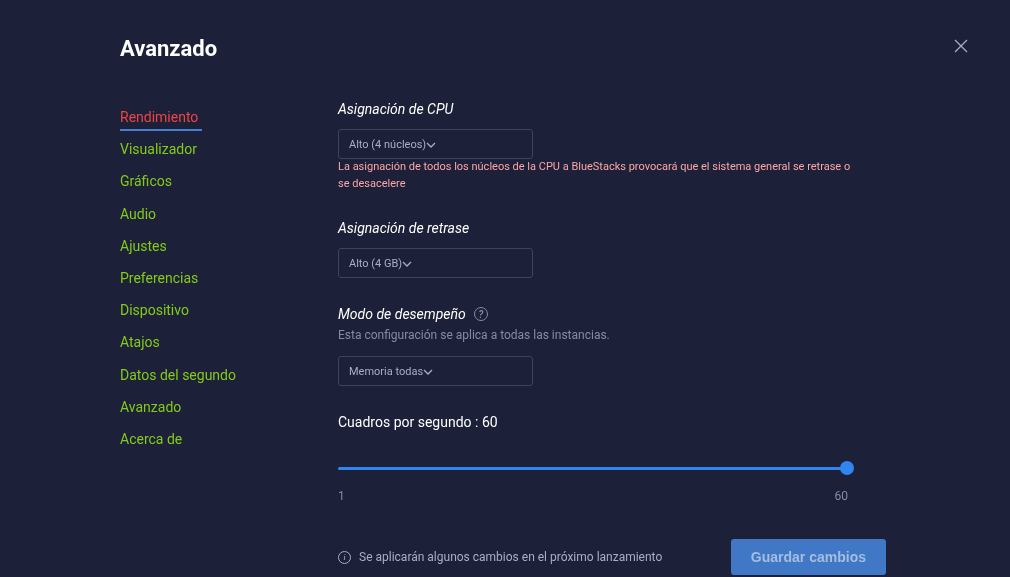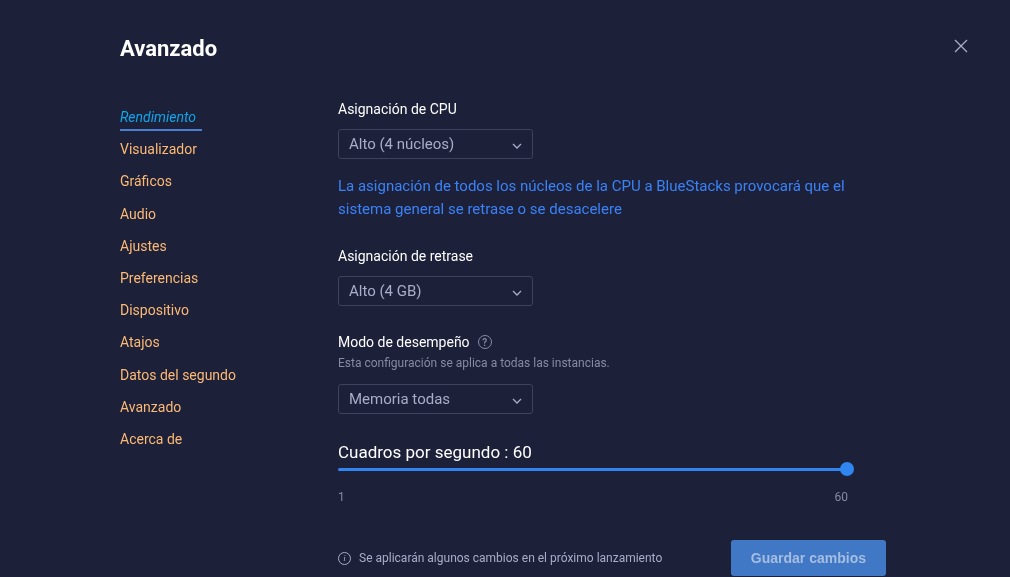--- a/index.html
+++ b/index.html
@@ -35,28 +35,27 @@
       padding: 40px 0 0 120px;
     }
     .sidebar {
       width: 200px;
       flex-shrink: 0;
     }
     .sidebar-item {
       display: block;
       padding: 7px 0;
       font-size: 14px;
-      color: #fdba74;
+      color: #84cc16;
       cursor: pointer;
       line-height: 1.3;
     }
     .sidebar-item.active {
-      color: #0ea5e9;
+      color: #ef4444;
       position: relative;
-      font-style: italic;
     }
     .sidebar-item.active::after {
       content: "";
       position: absolute;
       left: 0;
       bottom: 2px;
       width: 82px;
       height: 2px;
       background: #4a7fd1;
     }
@@ -68,71 +67,72 @@
     .section {
       margin-bottom: 28px;
     }
     .section-label {
       font-size: 14px;
       color: #ffffff;
       margin-bottom: 6px;
       display: flex;
       align-items: center;
       gap: 8px;
+      font-style: italic;
     }
     .section-sublabel {
       font-size: 12px;
       color: #868ba5;
       margin-bottom: 14px;
       margin-top: 2px;
     }
     .dropdown {
       display: flex;
       align-items: center;
-      justify-content: space-between;
+      justify-content: flex-start;
       width: 195px;
       height: 30px;
       background: transparent;
       border: 1px solid #3c435f;
       border-radius: 3px;
       padding: 0 10px;
       color: #a8aec8;
-      font-size: 15px;
+      font-size: 11px;
       cursor: pointer;
       margin-top: 12px;
     }
     .dropdown .chevron {
       color: #a8aec8;
     }
     .dropdown svg { width: 10px; height: 6px; }
     .warning {
-      font-size: 15px;
-      color: #3b82f6;
-      margin-top: 16px;
+      font-size: 11px;
+      color: #fca5a5;
+      margin-top: 0;
       line-height: 1.5;
       max-width: 520px;
     }
     .help-icon {
       display: inline-flex;
       align-items: center;
       justify-content: center;
       width: 14px;
       height: 14px;
       border: 1px solid #868ba5;
       border-radius: 50%;
       font-size: 10px;
       color: #868ba5;
       font-weight: 600;
       cursor: pointer;
     }
     .fps-section { margin-top: 28px; }
     .fps-label {
-      font-size: 17px;
-      color: #ffffff;
-      margin-bottom: 0;
+      font-size: 14px;
+      color: #ffffff;
+      margin-bottom: 31px;
     }
     .slider-container {
       position: relative;
       width: 510px;
       height: 20px;
     }
     .slider-track {
       position: absolute;
       top: 6px;
       left: 0;

